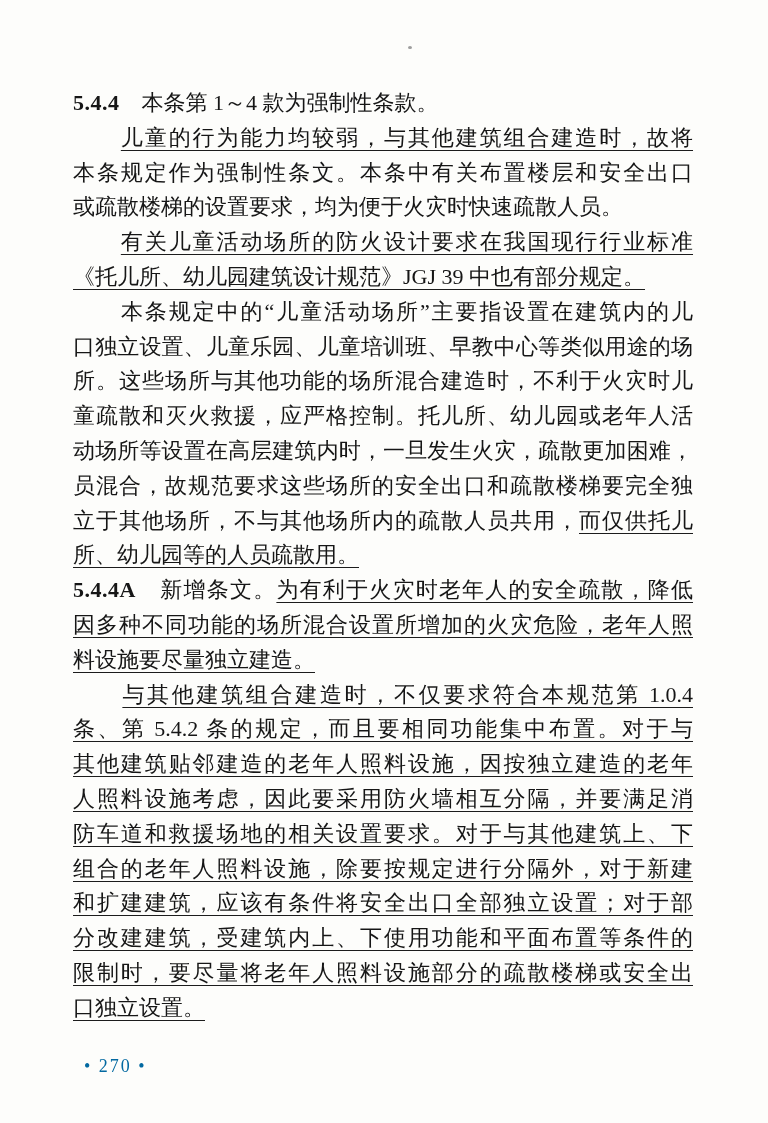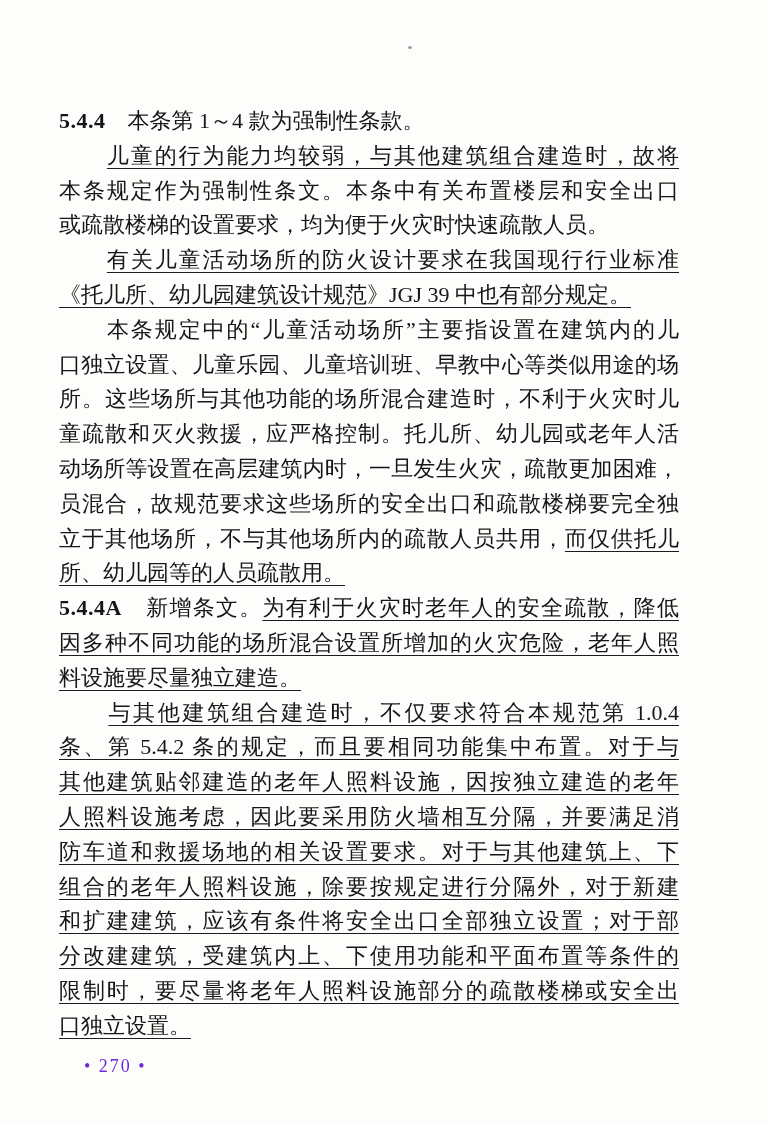--- a/index.html
+++ b/index.html
@@ -22,24 +22,23 @@
     left: 408px;
     top: 46px;
     width: 4px;
     height: 3px;
     background: #6a6a6a;
     border-radius: 50%;
     opacity: 0.65;
   }
   .text-block {
     position: absolute;
-    left: 59px;
+    left: 73px;
     top: 86px;
     width: 620px;
-    margin-top: 18px;
   }
   .line {
     font-size: 22px;
     line-height: 34.8px;
     height: 34.8px;
     text-align: left;
     white-space: normal;
     overflow: visible;
   }
   .line.justify {
@@ -56,21 +55,21 @@
     text-decoration-thickness: 1.2px;
     text-underline-offset: 5px;
     text-decoration-color: #1c1c1c;
   }
   .footer {
     position: absolute;
     left: 84px;
     top: 1056px;
     font-size: 18px;
     letter-spacing: 2px;
-    color: #6d28d9;
+    color: #0369a1;
   }
 </style>
 </head>
 <body>
 
 <div class="page">
   <div class="scan-speck"></div>
   <main class="text-block" id="lines">
       <div class="line"><span class="bold">5.4.4</span><span>　本条第 1～4 款为强制性条款。</span></div>
       <div class="line justify"><span>　　</span><span class="underline">儿童的行为能力均较弱，与其他建筑组合建造时，故将</span></div>

